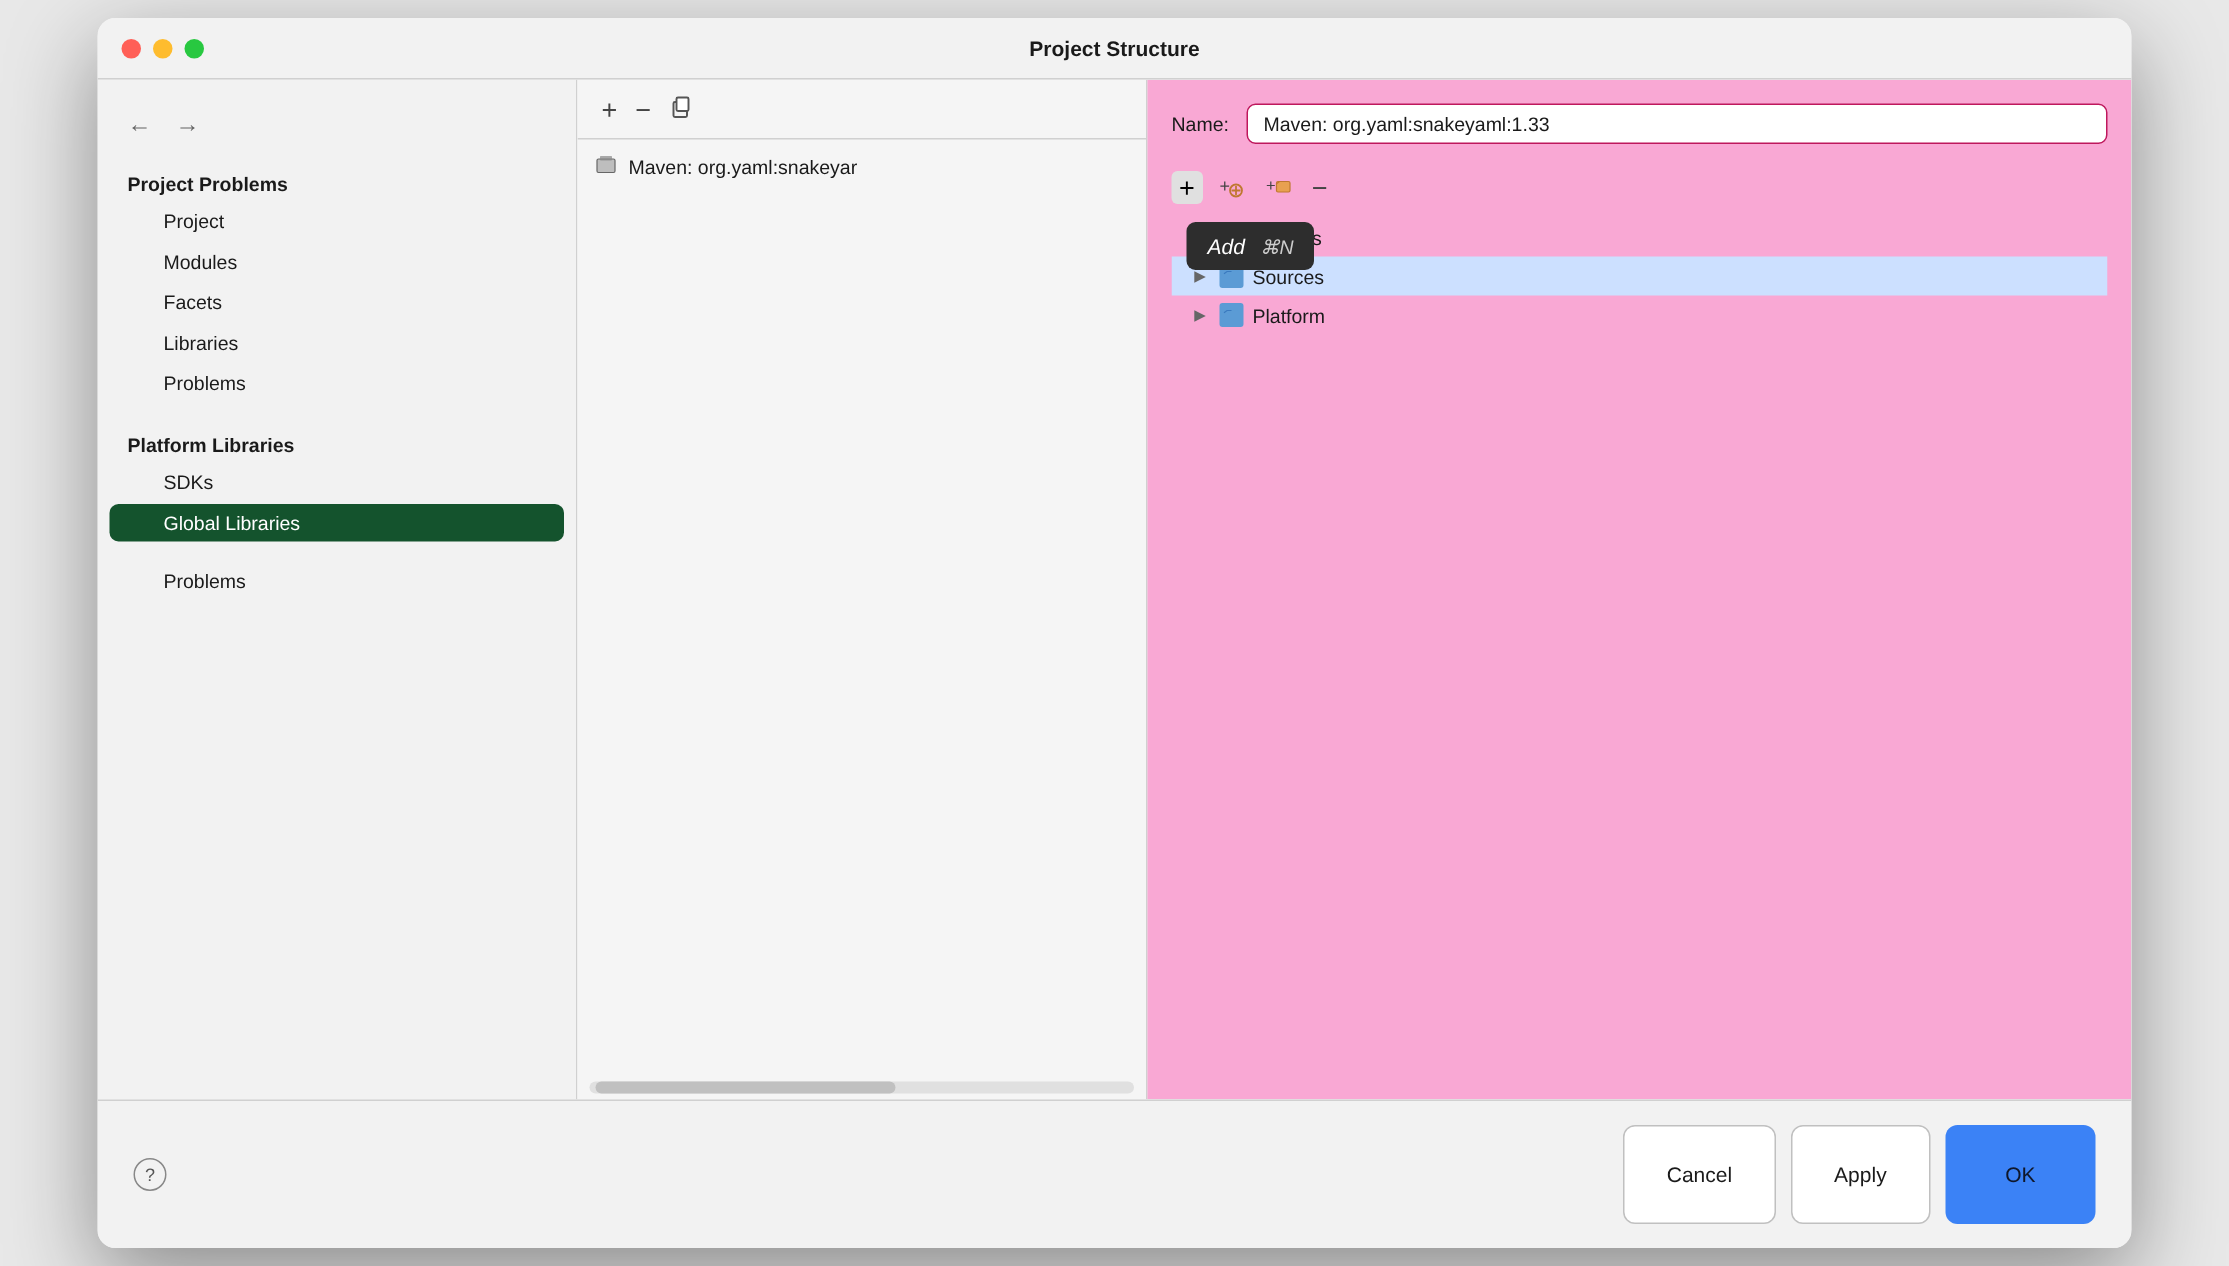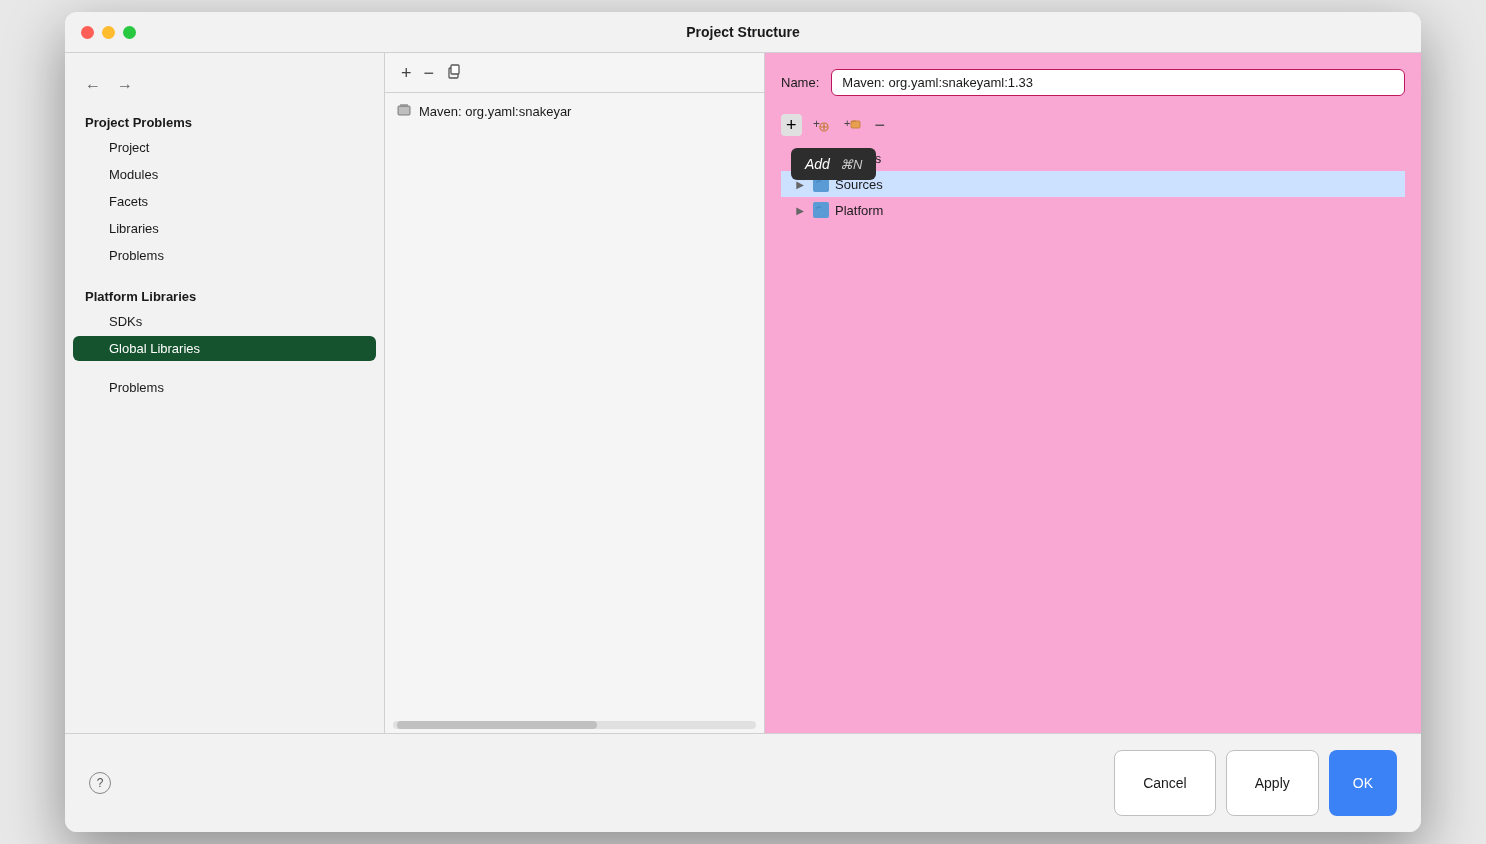--- a/index.html
+++ b/index.html
@@ -365,27 +365,27 @@
       padding: 24px 28px;
       border-radius: 8px;
       font-size: 14px;
       cursor: pointer;
       border: 1px solid #c0c0c0;
       background: white;
       color: #1a1a1a;
     }
 
     .btn-ok {
-      padding: 8px 24px;
+      padding: 8px 40px;
       border-radius: 8px;
       font-size: 14px;
       cursor: pointer;
       border: none;
       background: #3b82f6;
-      color: #ffffff;
+      color: #0f172a;
       font-weight: 500;
     }
   </style>
 </head>
 <body>
 
 <div class="dialog">
 
   <div class="title-bar">
     <div class="window-controls">

